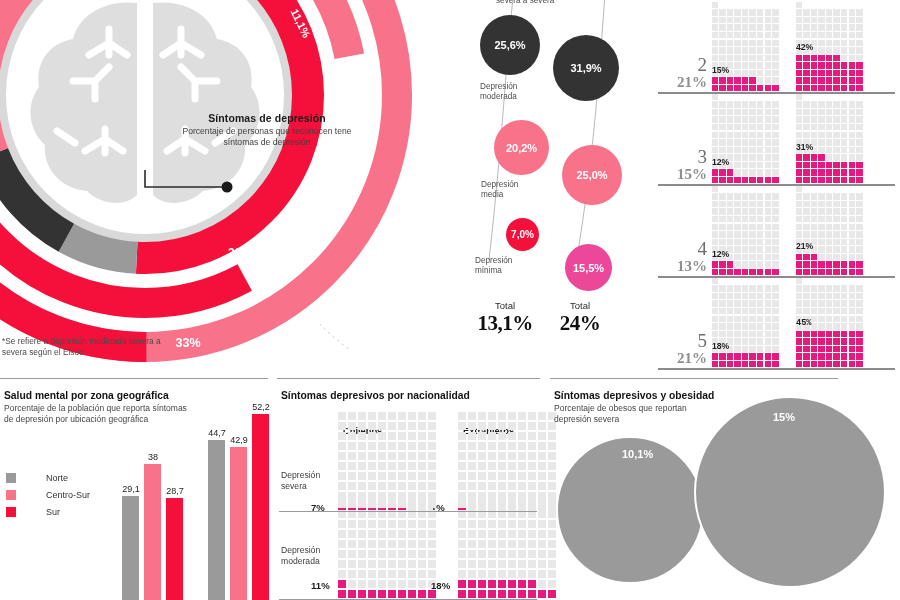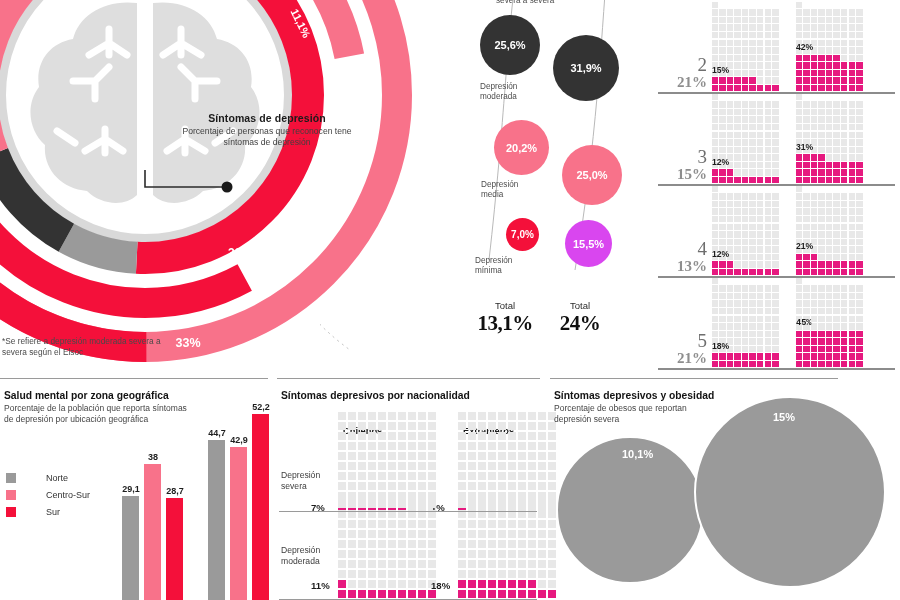--- a/index.html
+++ b/index.html
@@ -70,21 +70,21 @@
   
   .legend { position: absolute; left: 6px; top: 95px; }
   .lrow { display: flex; align-items: center; margin-bottom: 7px; gap: 24px; }
   .lsw { width: 10px; height: 10px; margin-right: 6px; }
   .ltx { font-size: 9px; color: #333; }
 
   
   #geo-bars { position: absolute; left: 120px; top: 16px; width: 148px; height: 206px; }
   .gbar { position: absolute; bottom: 0; width: 17px; }
   .gval { position: absolute; width: 34px; text-align: center; font-size: 9px;
-          font-weight: bold; color: #1d1d1d; }
+          font-weight: normal; color: #1d1d1d; }
 
   
   .ncol-head { position: absolute; font-size: 9.3px; font-weight: bold; color: #1d1d1d; }
   .nrow-lab { position: absolute; font-size: 8.6px; color: #3d3d3d; line-height: 1.3; }
   .nrule { position: absolute; height: 1.3px; background: #9a9a9a; }
   .ngrid { position: absolute; width: 100px; display: flex; flex-wrap: wrap-reverse;
            align-content: flex-start; }
   .ncell { width: 8px; height: 8px; margin: 1px; background: #e8e8e8; }
   .ncell.on { background: #e6197f; }
   .npct { position: absolute; font-size: 9.6px; font-weight: bold; color: #1d1d1d; }
@@ -211,21 +211,21 @@
         <div class="tl">Total</div>
         <div class="tv">13,1%</div>
       </div>
 
       <div class="bub" style="left:98px;top:75px;width:66px;height:66px;background:#333333;">
         <span>31,9%</span>
       </div>
       <div class="bub" style="left:107px;top:185px;width:60px;height:60px;background:#f8728a;">
         <span>25,0%</span>
       </div>
-      <div class="bub" style="left:110px;top:260px;width:47px;height:47px;background:#d946ef;">
+      <div class="bub" style="left:110px;top:284px;width:47px;height:47px;background:#ec4899;">
         <span>15,5%</span>
       </div>
       <div class="btot" style="left:85px;top:340px;width:80px;">
         <div class="tl">Total</div>
         <div class="tv">24%</div>
       </div>
     </div>
 
     <div id="waffles">
         <div class="wrow" style="top: 2px;">

